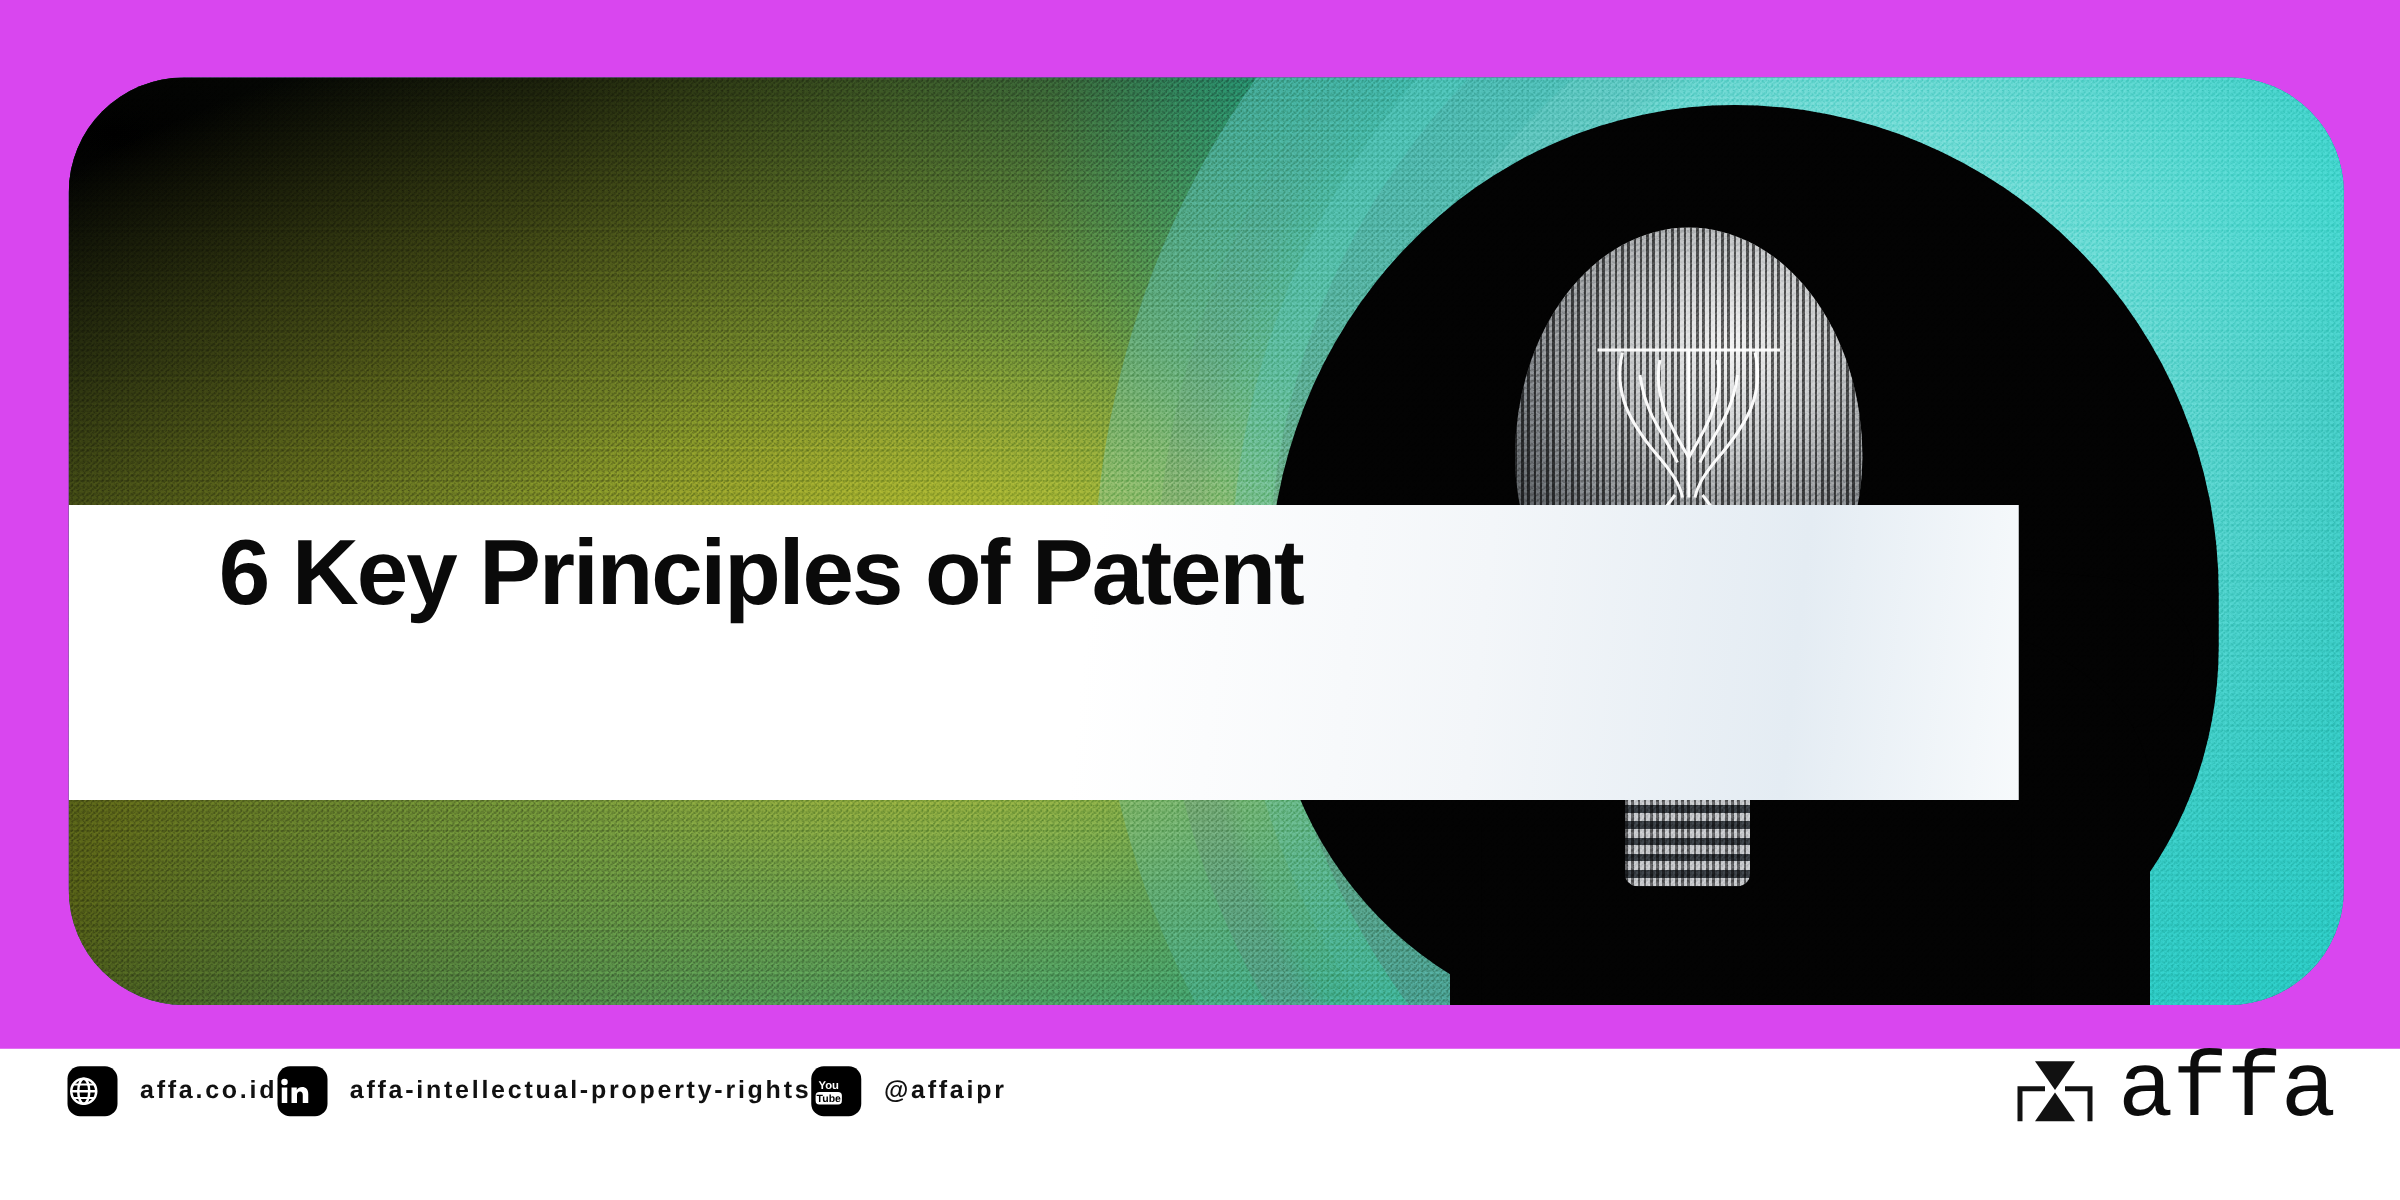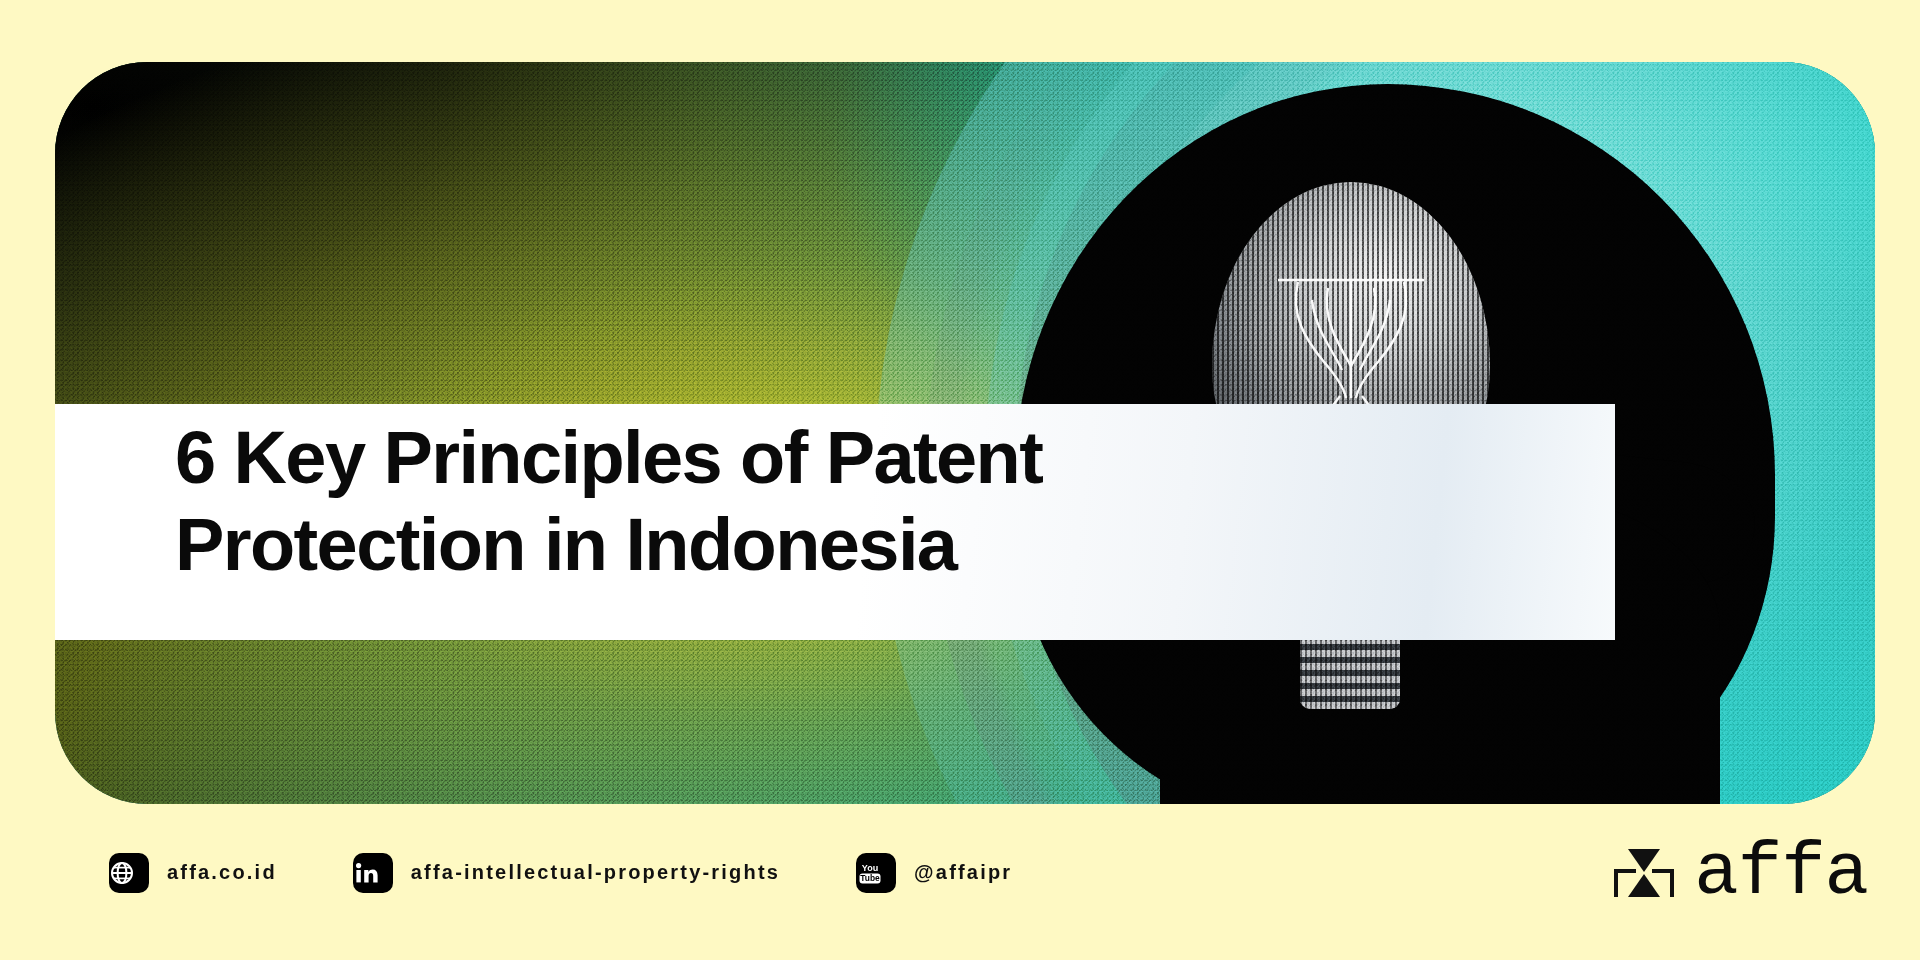--- a/index.html
+++ b/index.html
@@ -3,21 +3,21 @@
 <meta charset="utf-8">
 <style>
   * { margin:0; padding:0; box-sizing:border-box; }
   html, body {
     width:1920px; height:960px;
     background:#ffffff;
     font-family:"Liberation Sans", sans-serif;
     overflow:hidden;
   }
 
-  .page { position:relative; width:1920px; height:960px; background:#fef9c3; }
+  .page { position:relative; width:1920px; height:839px; background:#d946ef; }
 
   
   .hero-card{
     position:absolute;
     left:55px; top:62px;
     width:1820px; height:742px;
     border-radius:92px;
     overflow:hidden;
     background:#0b5f5c;
   }
@@ -205,28 +205,28 @@
     position:absolute;
     left:0; top:815px;
     width:1920px; height:115px;
     display:flex;
     align-items:center;
   }
   .social-group{
     display:flex;
     align-items:center;
     gap:0;
-    padding-left:109px;
+    padding-left:54px;
   }
   .social-item{
     display:flex;
     align-items:center;
     gap:18px;
   }
-  .social-item + .social-item{ margin-left:76px; }
+  .social-item + .social-item{ }
   .sq-icon{
     width:40px; height:40px;
     background:#000;
     border-radius:10px;
     display:flex; align-items:center; justify-content:flex-start;
     flex:0 0 auto;
   }
   .social-label{
     font-family:"Liberation Sans", sans-serif;
     font-size:20px;
@@ -296,21 +296,20 @@
           </g>
         </svg>
       </div>
     </div>
 
     <div class="grain"></div>
 
     <div class="title-band"></div>
     <h1 class="hero-title">
       <span class="ln">6 Key Principles of Patent</span>
-      <span class="ln">Protection in Indonesia</span>
     </h1>
   </div>
 
   <div class="footer">
 
     <div class="social-group">
 
       <a class="social-item">
         <span class="sq-icon">
           <svg width="26" height="26" viewBox="0 0 26 26">

